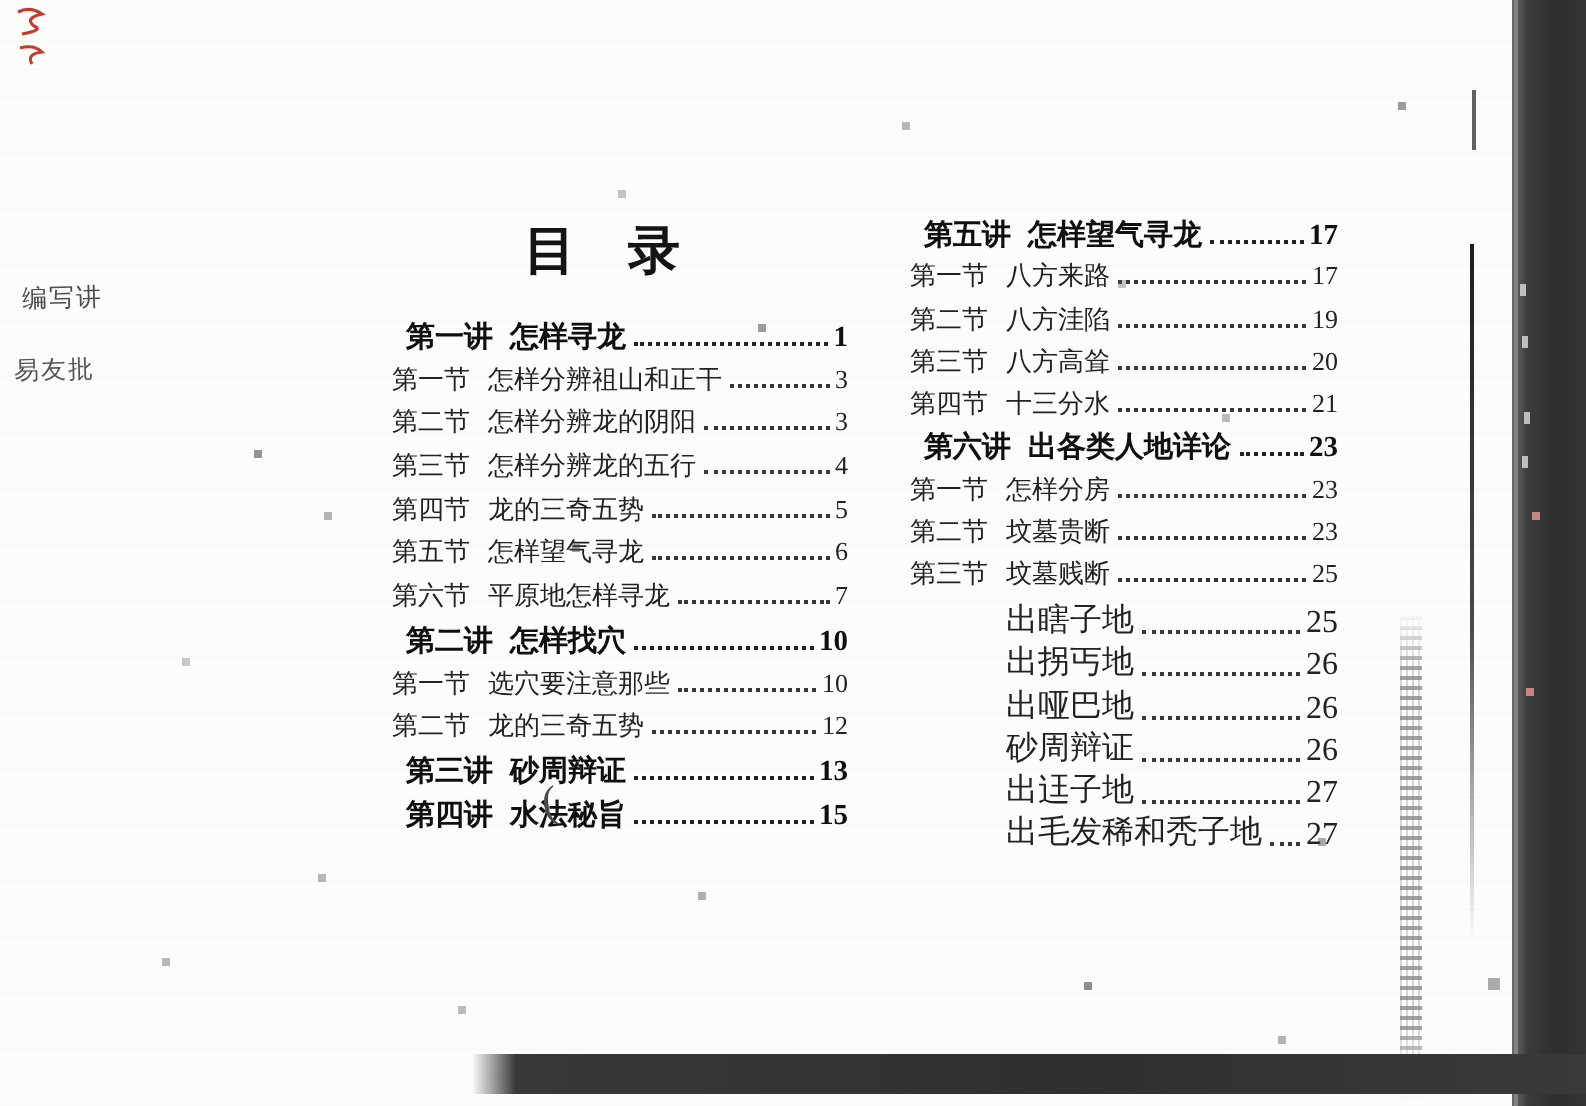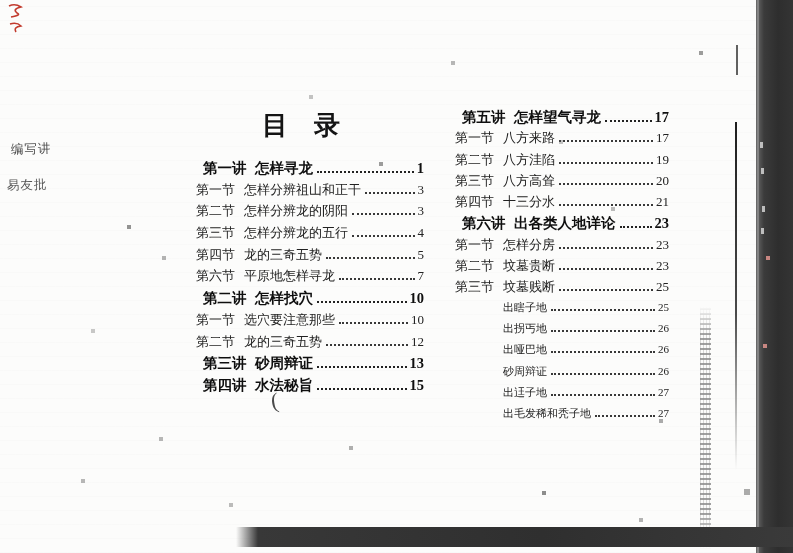--- a/index.html
+++ b/index.html
@@ -27,21 +27,21 @@
   #col-left{left:196px;top:159px;width:228px;}
   #col-right{left:455px;top:108px;width:214px;}
   .toc-row{
     display:flex;align-items:baseline;
     white-space:nowrap;
   }
   #col-left .toc-row{height:21.7px;justify-content:space-between;}
   #col-right .toc-row{height:21.3px;}
   .toc-row.section{font-size:13px;color:#222;}
   .toc-row.chapter{font-size:14.5px;font-weight:bold;color:#0f0f0f;padding-left:7px;}
-  .toc-row.sub{font-size:11px;color:#222;padding-left:48px;}
+  .toc-row.sub{font-size:16px;color:#222;padding-left:48px;align-items:flex-end;}
   .toc-label{display:inline-block;width:48px;flex:0 0 auto;}
   .toc-row.chapter .toc-label{width:52px;}
   .toc-title-text{flex:0 0 auto;}
   .dot-leader{
     flex:1 1 auto;
     border-bottom:2px dotted #383838;
     margin:0 3px 4px 4px;
     min-width:12px;
   }
   .toc-row.chapter .dot-leader{border-bottom:2.5px dotted #222;margin-bottom:4px;}
@@ -153,20 +153,26 @@
         <span class="dot-leader"></span>
         <span class="toc-page">4</span>
       </div>
       <div class="toc-row section">
         <span class="toc-label">第四节</span>
         <span class="toc-title-text">龙的三奇五势</span>
         <span class="dot-leader"></span>
         <span class="toc-page">5</span>
       </div>
       <div class="toc-row section">
+        <span class="toc-label">第五节</span>
+        <span class="toc-title-text">怎样望气寻龙</span>
+        <span class="dot-leader"></span>
+        <span class="toc-page">6</span>
+      </div>
+      <div class="toc-row section">
         <span class="toc-label">第六节</span>
         <span class="toc-title-text">平原地怎样寻龙</span>
         <span class="dot-leader"></span>
         <span class="toc-page">7</span>
       </div>
       <div class="toc-row chapter">
         <span class="toc-label">第二讲</span>
         <span class="toc-title-text">怎样找穴</span>
         <span class="dot-leader"></span>
         <span class="toc-page">10</span>

